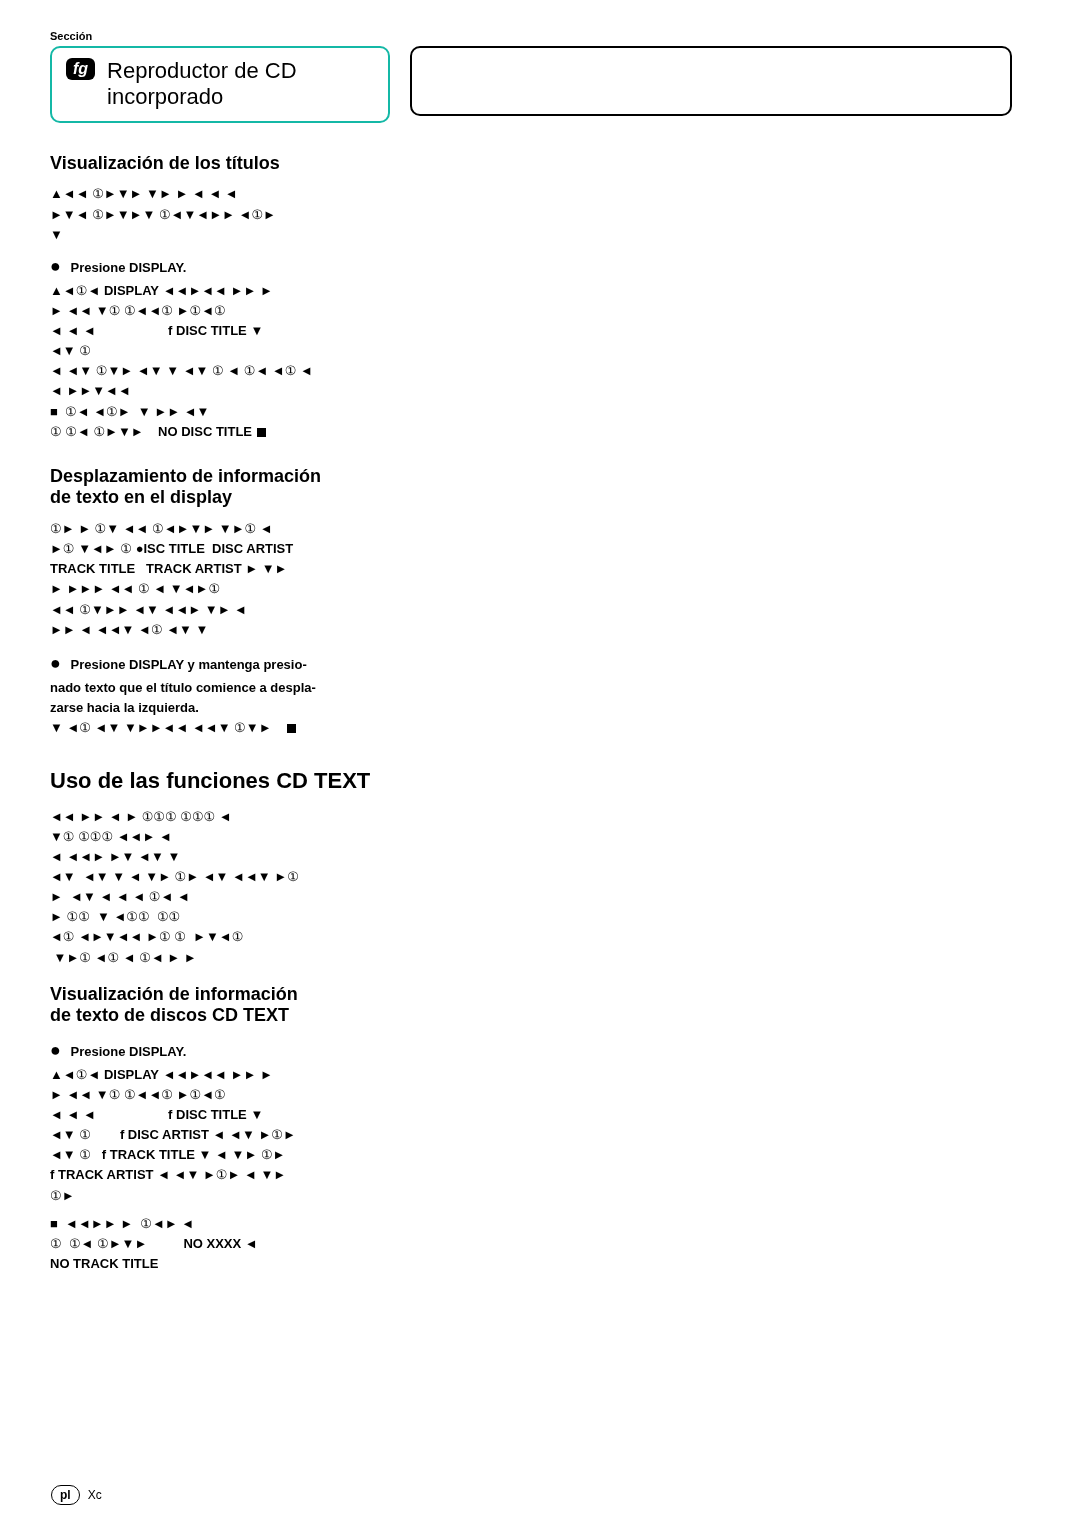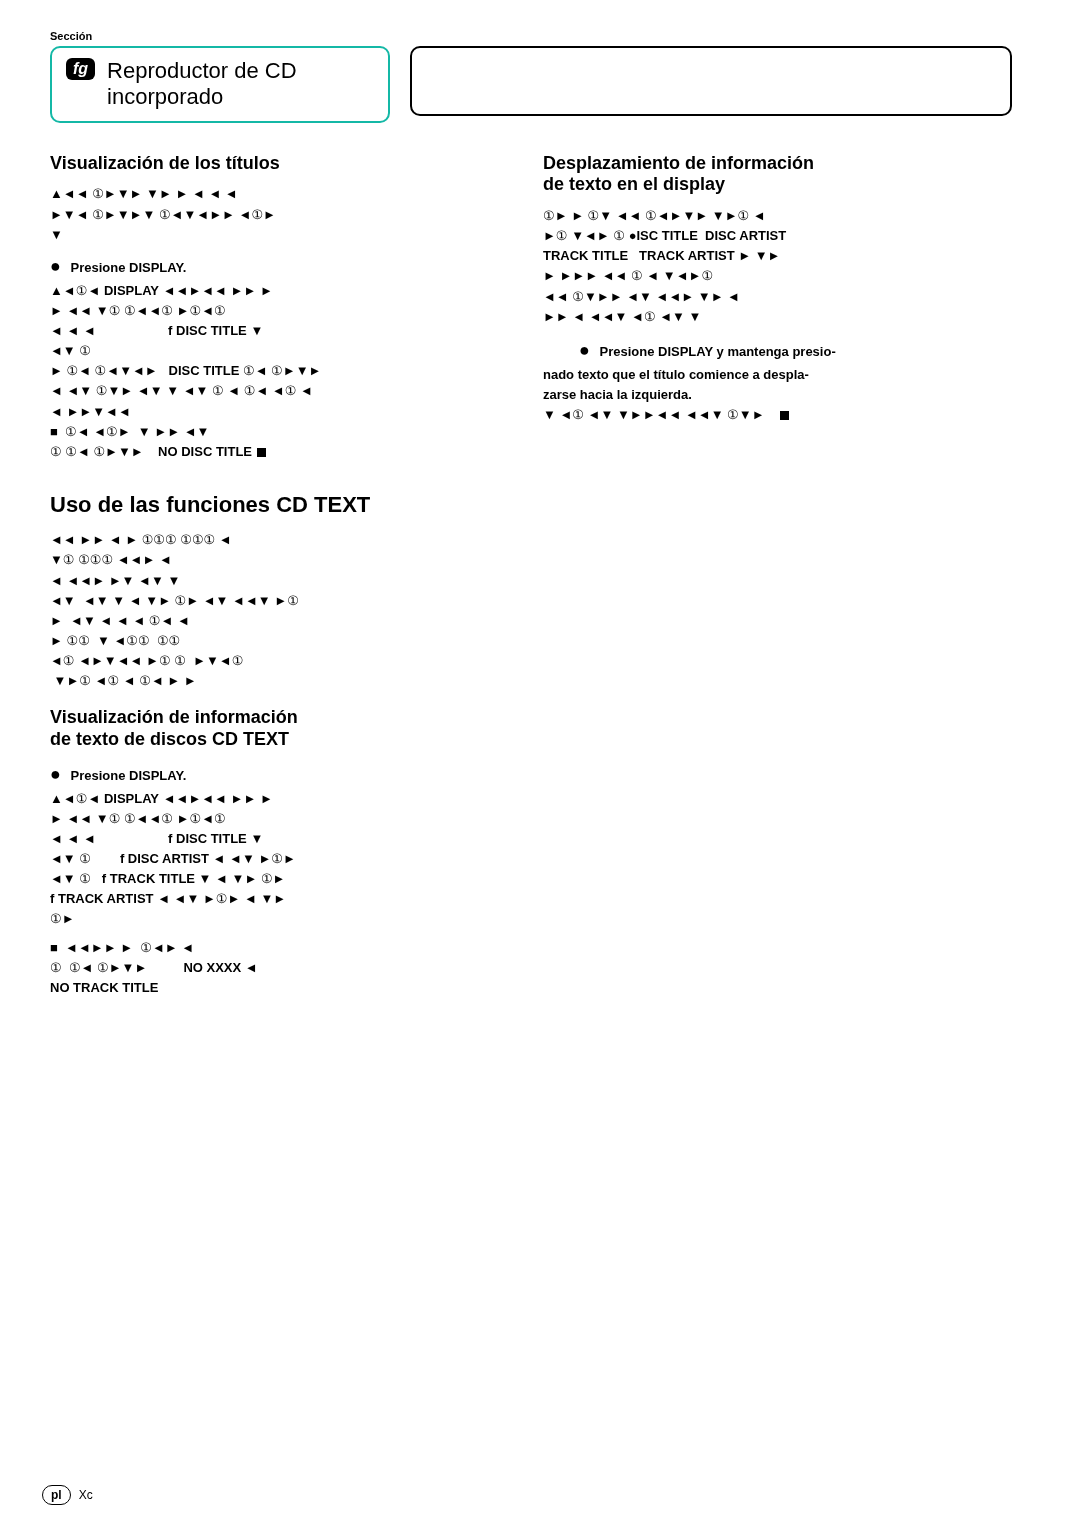--- a/index.html
+++ b/index.html
@@ -67,21 +67,21 @@
     .header-empty-box {
       border: 2px solid #000;
       border-radius: 10px;
       flex: 1;
       min-height: 70px;
     }
 
     
     .two-col {
       display: flex;
-      flex-direction: row;
+      flex-direction: column;
       gap: 24px;
       margin-bottom: 30px;
     }
 
     .col-left {
       flex: 1;
     }
 
     .col-right {
       flex: 1;
@@ -127,21 +127,21 @@
       font-size: 22px;
       font-weight: bold;
       margin-bottom: 12px;
       line-height: 1.2;
     }
 
     
     .page-footer {
       position: absolute;
       bottom: 24px;
-      left: 42px;
+      left: 51px;
       display: flex;
       flex-direction: row;
       align-items: center;
       gap: 8px;
     }
 
     .footer-badge {
       border: 1.5px solid #000;
       border-radius: 12px;
       padding: 2px 8px;
@@ -187,41 +187,40 @@
         <div>▲◄◄ ①►▼► ▼► ► ◄ ◄ ◄</div>
         <div>►▼◄ ①►▼►▼ ①◄▼◄►► ◄①►</div>
         <div>▼</div>
         <div style="margin-top:8px;">
           <span class="bullet-dot">●</span><span class="bold">  Presione DISPLAY.</span>
         </div>
         <div>▲◄①◄ <span class="bold">DISPLAY</span> ◄◄►◄◄ ►► ►</div>
         <div>► ◄◄ ▼① ①◄◄① ►①◄①</div>
         <div>◄ ◄ ◄&nbsp;&nbsp;&nbsp;&nbsp;&nbsp;&nbsp;&nbsp;&nbsp;&nbsp;&nbsp;&nbsp;&nbsp;&nbsp;&nbsp;&nbsp;&nbsp;&nbsp;&nbsp;&nbsp;&nbsp;<span class="bold">f  DISC TITLE</span> ▼</div>
         <div>◄▼ ①</div>
-        <div>► ①◄ ①◄▼◄► &nbsp;&nbsp;<span class="bold">DISC TITLE</span> ①◄ ①►▼►</div>
         <div>◄ ◄▼ ①▼► ◄▼ ▼ ◄▼ ① ◄ ①◄ ◄① ◄</div>
         <div>◄ ►►▼◄◄</div>
         <div>■ &nbsp;①◄ ◄①► &nbsp;▼ ►► ◄▼</div>
         <div>① ①◄ ①►▼► &nbsp;&nbsp;&nbsp;<span class="bold">NO DISC TITLE</span> <span class="stop-sym"></span></div>
       </div>
     </div>
 
     <div class="col-right">
       <div class="section-heading-large">
         <span>Desplazamiento de información</span><br>
         <span>de texto en el display</span>
       </div>
       <div class="content-text">
         <div>①► ► ①▼ ◄◄ ①◄►▼► ▼►① ◄</div>
         <div>►① ▼◄► ① <span class="bold">●ISC TITLE &nbsp;DISC ARTIST</span></div>
         <div><span class="bold">TRACK TITLE &nbsp;&nbsp;TRACK ARTIST</span> ► ▼►</div>
         <div>► ►►► ◄◄ ① ◄ ▼◄►①</div>
         <div>◄◄ ①▼►► ◄▼ ◄◄► ▼► ◄</div>
         <div>►► ◄ ◄◄▼ ◄① ◄▼ ▼</div>
-        <div style="margin-top:10px;margin-left:36px;">
+        <div style="margin-top:10px;">
           <span class="bullet-dot">●</span><span class="bold">  Presione DISPLAY y mantenga presio-</span>
         </div>
         <div><span class="bold">nado texto que el título comience a despla-</span></div>
         <div><span class="bold">zarse hacia la izquierda.</span></div>
         <div>▼ ◄① ◄▼ ▼►►◄◄ ◄◄▼ ①▼► &nbsp;&nbsp;&nbsp;<span class="stop-sym"></span></div>
       </div>
     </div>
   </div>
 
   <div class="full-section">

